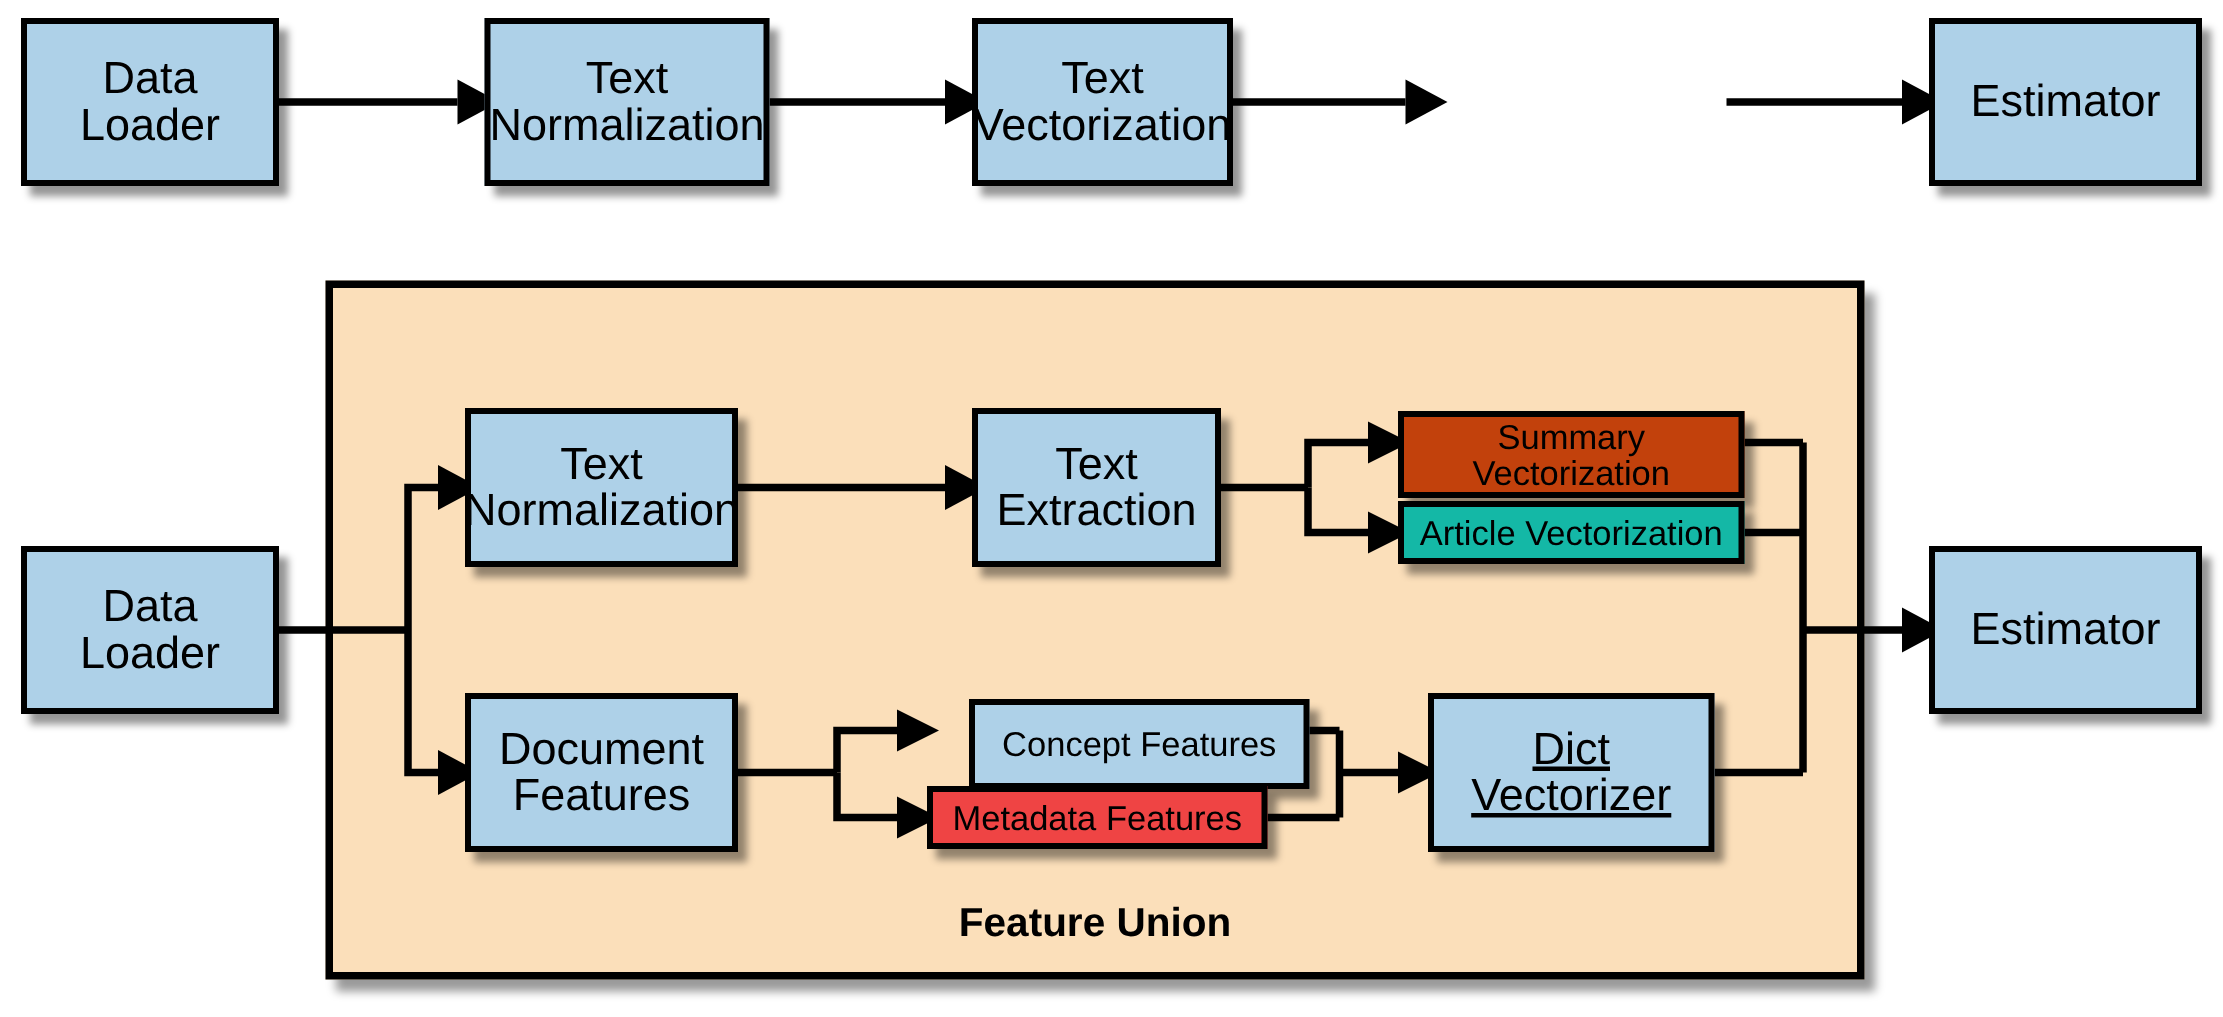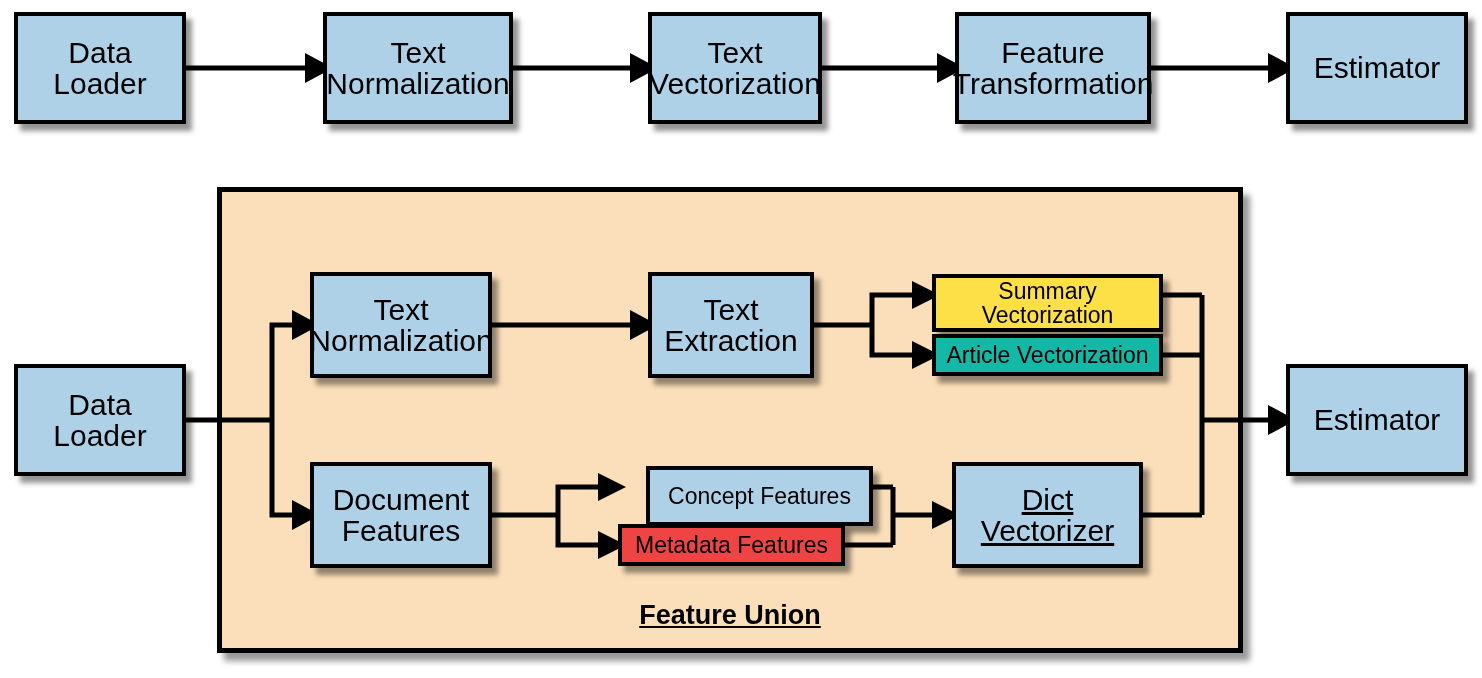--- a/index.html
+++ b/index.html
@@ -149,41 +149,37 @@
 Loader</span>
     </div>
   <div class="node big" style="left: 323px; top: 12px; width: 190px; height: 112px; background: rgb(174, 209, 232); border-color: rgb(0, 0, 0);">
       <span class="lbl">Text
 Normalization</span>
     </div>
   <div class="node big" style="left: 648px; top: 12px; width: 174px; height: 112px; background: rgb(174, 209, 232); border-color: rgb(0, 0, 0);">
       <span class="lbl">Text
 Vectorization</span>
     </div>
-  <div class="node big" style="left: 955px; top: 12px; width: 196px; height: 112px; background: rgb(174, 209, 232); border-color: rgb(0, 0, 0);">
-      <span class="lbl">Feature
-Transformation</span>
-    </div>
   <div class="node big" style="left: 1286px; top: 12px; width: 182px; height: 112px; background: rgb(174, 209, 232); border-color: rgb(0, 0, 0);">
       <span class="lbl">Estimator</span>
     </div>
 
   <div class="node big" style="left: 14px; top: 364px; width: 172px; height: 112px; background: rgb(174, 209, 232); border-color: rgb(0, 0, 0);">
       <span class="lbl">Data
 Loader</span>
     </div>
   <div class="node big" style="left: 310px; top: 272px; width: 182px; height: 106px; background: rgb(174, 209, 232); border-color: rgb(0, 0, 0);">
       <span class="lbl">Text
 Normalization</span>
     </div>
   <div class="node big" style="left: 648px; top: 272px; width: 166px; height: 106px; background: rgb(174, 209, 232); border-color: rgb(0, 0, 0);">
       <span class="lbl">Text
 Extraction</span>
     </div>
-  <div class="node small" style="left: 932px; top: 274px; width: 231px; height: 58px; background: #fde047; border-color: rgb(0, 0, 0);">
+  <div class="node small" style="left: 932px; top: 274px; width: 231px; height: 58px; background: #c2410c; border-color: rgb(0, 0, 0);">
       <span class="lbl">Summary Vectorization</span>
     </div>
   <div class="node small" style="left: 932px; top: 334px; width: 231px; height: 42px; background: #14b8a6; border-color: rgb(0, 0, 0);">
       <span class="lbl">Article Vectorization</span>
     </div>
   <div class="node big" style="left: 310px; top: 462px; width: 182px; height: 106px; background: rgb(174, 209, 232); border-color: rgb(0, 0, 0); justify-content: center;">
       <span class="lbl">Document
 Features</span>
     </div>
   <div class="node small" style="left: 646px; top: 466px; width: 227px; height: 60px; background: rgb(174, 209, 232); border-color: rgb(0, 0, 0);">
@@ -193,15 +189,15 @@
       <span class="lbl">Metadata Features</span>
     </div>
   <div class="node big" style="left: 952px; top: 462px; width: 191px; height: 106px; background: rgb(174, 209, 232); border-color: rgb(0, 0, 0); text-decoration: underline;">
       <span class="lbl">Dict
 Vectorizer</span>
     </div>
   <div class="node big" style="left: 1286px; top: 364px; width: 182px; height: 112px; background: rgb(174, 209, 232); border-color: rgb(0, 0, 0);">
       <span class="lbl">Estimator</span>
     </div>
 
-  <div id="feature-union-label" style="left:217px; top:600px; width:1026px;text-decoration:underline;">Feature Union</div>
+  <div id="feature-union-label" style="left:217px; top:600px; width:1026px;">Feature Union</div>
 
 </div>
 
 </body></html>

